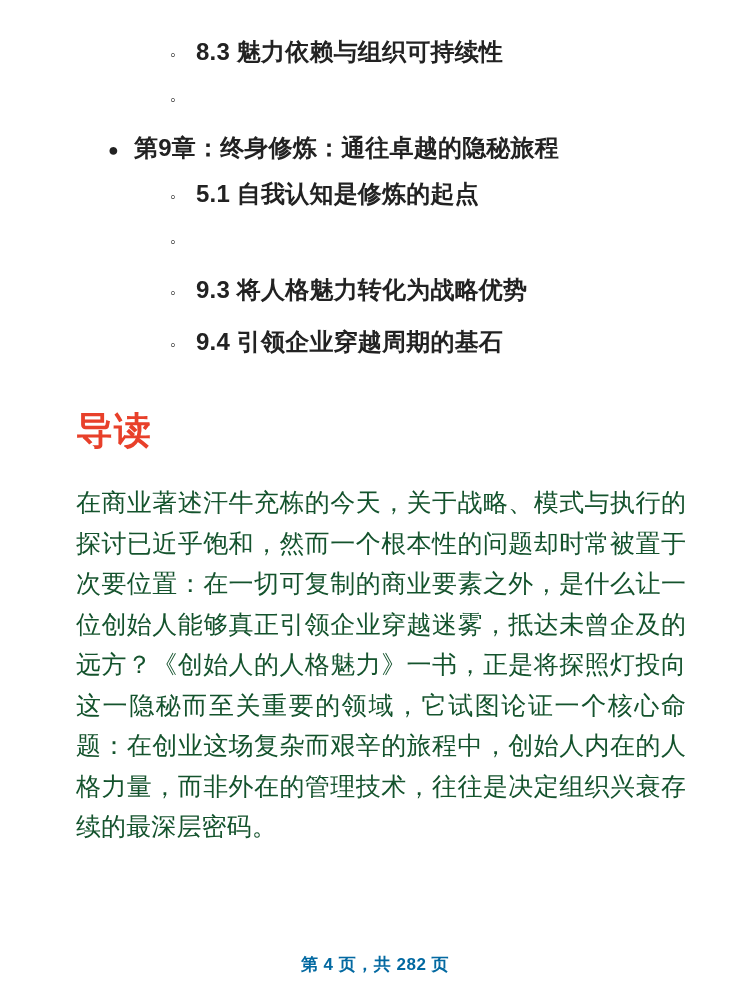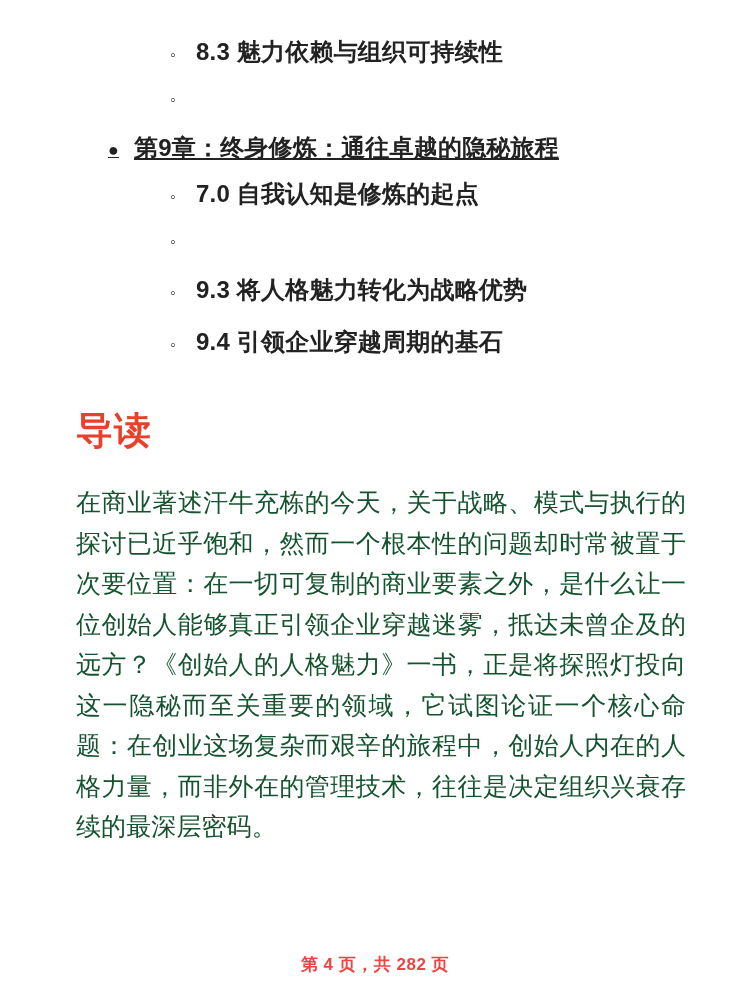--- a/index.html
+++ b/index.html
@@ -36,21 +36,20 @@
     font-weight: bold;
     line-height: 1.0;
     letter-spacing: 0.2px;
     color: #222;
   }
 
   
   .lvl1 {
     padding-left: 46px;
     margin: 26px 0 22px 0;
-    text-decoration: underline;
   }
   .lvl1 .marker {
     width: 26px;
     flex: 0 0 26px;
     font-size: 18px;
     line-height: 1;
     color: #222;
   }
   .lvl1 .marker::before { content: "\25CF"; }
 
@@ -92,21 +91,21 @@
 
   
   .footer {
     position: absolute;
     left: 0;
     right: 0;
     bottom: 24px;
     text-align: center;
     font-size: 17px;
     font-weight: bold;
-    color: #ef4444;
+    color: #0369a1;
     letter-spacing: 0.5px;
   }
 </style>
 </head>
 <body>
 
 <div class="page">
 
   <ul class="toc">
 
@@ -119,21 +118,21 @@
       <span class="marker"></span>
     </li>
 
     <li class="toc-item lvl1">
       <span class="marker"></span>
       <span class="toc-text">第9章：终身修炼：通往卓越的隐秘旅程</span>
     </li>
 
     <li class="toc-item lvl2">
       <span class="marker"></span>
-      <span class="toc-text">7.0 自我认知是修炼的起点</span>
+      <span class="toc-text">5.1 自我认知是修炼的起点</span>
     </li>
 
     <li class="toc-item lvl2">
       <span class="marker"></span>
     </li>
 
     <li class="toc-item lvl2">
       <span class="marker"></span>
       <span class="toc-text">9.3 将人格魅力转化为战略优势</span>
     </li>

